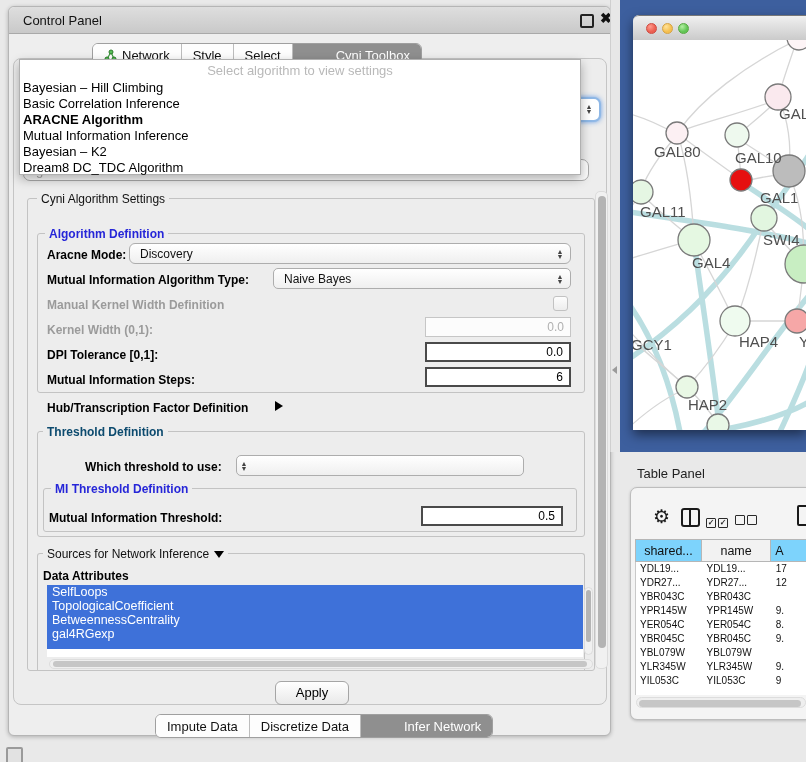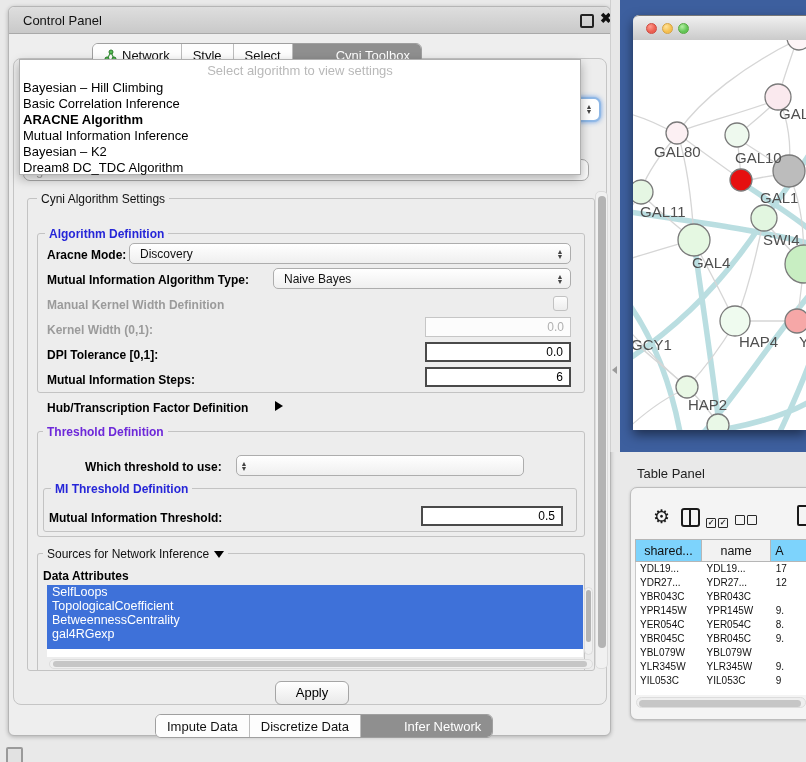--- a/index.html
+++ b/index.html
@@ -41,21 +41,21 @@
       box-shadow:0 4px 10px rgba(0,0,0,.3);z-index:50;}
   #algo-prompt{top:3px;width:100%;text-align:center;color:#b9b9b9;font-size:13px;}
   .popup-item{height:16px;line-height:16px;font-size:13px;color:#000;padding-left:3px;white-space:nowrap;}
   .popup-item.bold{font-weight:bold;}
   #algo-popup-list{position:absolute;left:0;top:20px;width:100%;}
 
   
   .groupbox{border:1px solid #c3c3c3;border-radius:3px;}
   .grouplabel{font-size:12px;background:#ededed;padding:0 4px;white-space:nowrap;}
   .blue{color:#2626d8;font-weight:bold;}
-  .green{color:#6d28d9;font-weight:bold;}
+  .green{color:#0c4a6e;font-weight:bold;}
   .lbl{font-size:12px;font-weight:bold;color:#000;white-space:nowrap;}
   .lbl.dis{color:#9b9b9b;}
 
   .combo{border:1px solid #adadad;border-radius:5px;background:linear-gradient(#ffffff,#efefef);
       font-size:12px;color:#111;box-sizing:border-box;display:flex;align-items:center;}
   .combo .val{flex:1;padding-left:10px;}
   .stepper{width:14px;display:flex;flex-direction:column;align-items:center;line-height:5px;
       font-size:7px;color:#444;margin-right:3px;}
   .field{border:1px solid #c6c6c6;background:#fff;font-size:12px;text-align:right;
       box-sizing:border-box;padding:0 6px;line-height:18px;color:#000;}
@@ -180,21 +180,21 @@
     <span class="abs grouplabel" style="left:28px;top:185px;color:#111;">Cyni Algorithm Settings</span>
 
     <div class="abs vscroll" style="left:586px;top:184px;width:13px;height:478px;">
       <div class="vthumb abs" style="left:2px;top:4px;width:8px;height:452px;"></div>
     </div>
 
     <div class="abs groupbox" style="left:28px;top:226px;width:546px;height:158px;"></div>
     <span class="abs grouplabel blue" style="left:36px;top:220px;">Algorithm Definition</span>
 
     <span class="abs lbl" style="left:38px;top:241px;">Aracne Mode:</span>
-    <div class="abs combo" style="left:120px;top:236px;width:442px;height:21px;">
+    <div class="abs combo" style="left:120px;top:236px;width:442px;height:21px;border-radius:6px;">
       <span class="val">Discovery</span>
       <span class="stepper">
           <span>▲</span>
           <span>▼</span>
         </span>
     </div>
 
     <span class="abs lbl" style="left:38px;top:266px;">Mutual Information Algorithm Type:</span>
     <div class="abs combo" style="left:264px;top:261px;width:298px;height:21px;">
       <span class="val">Naive Bayes</span>

